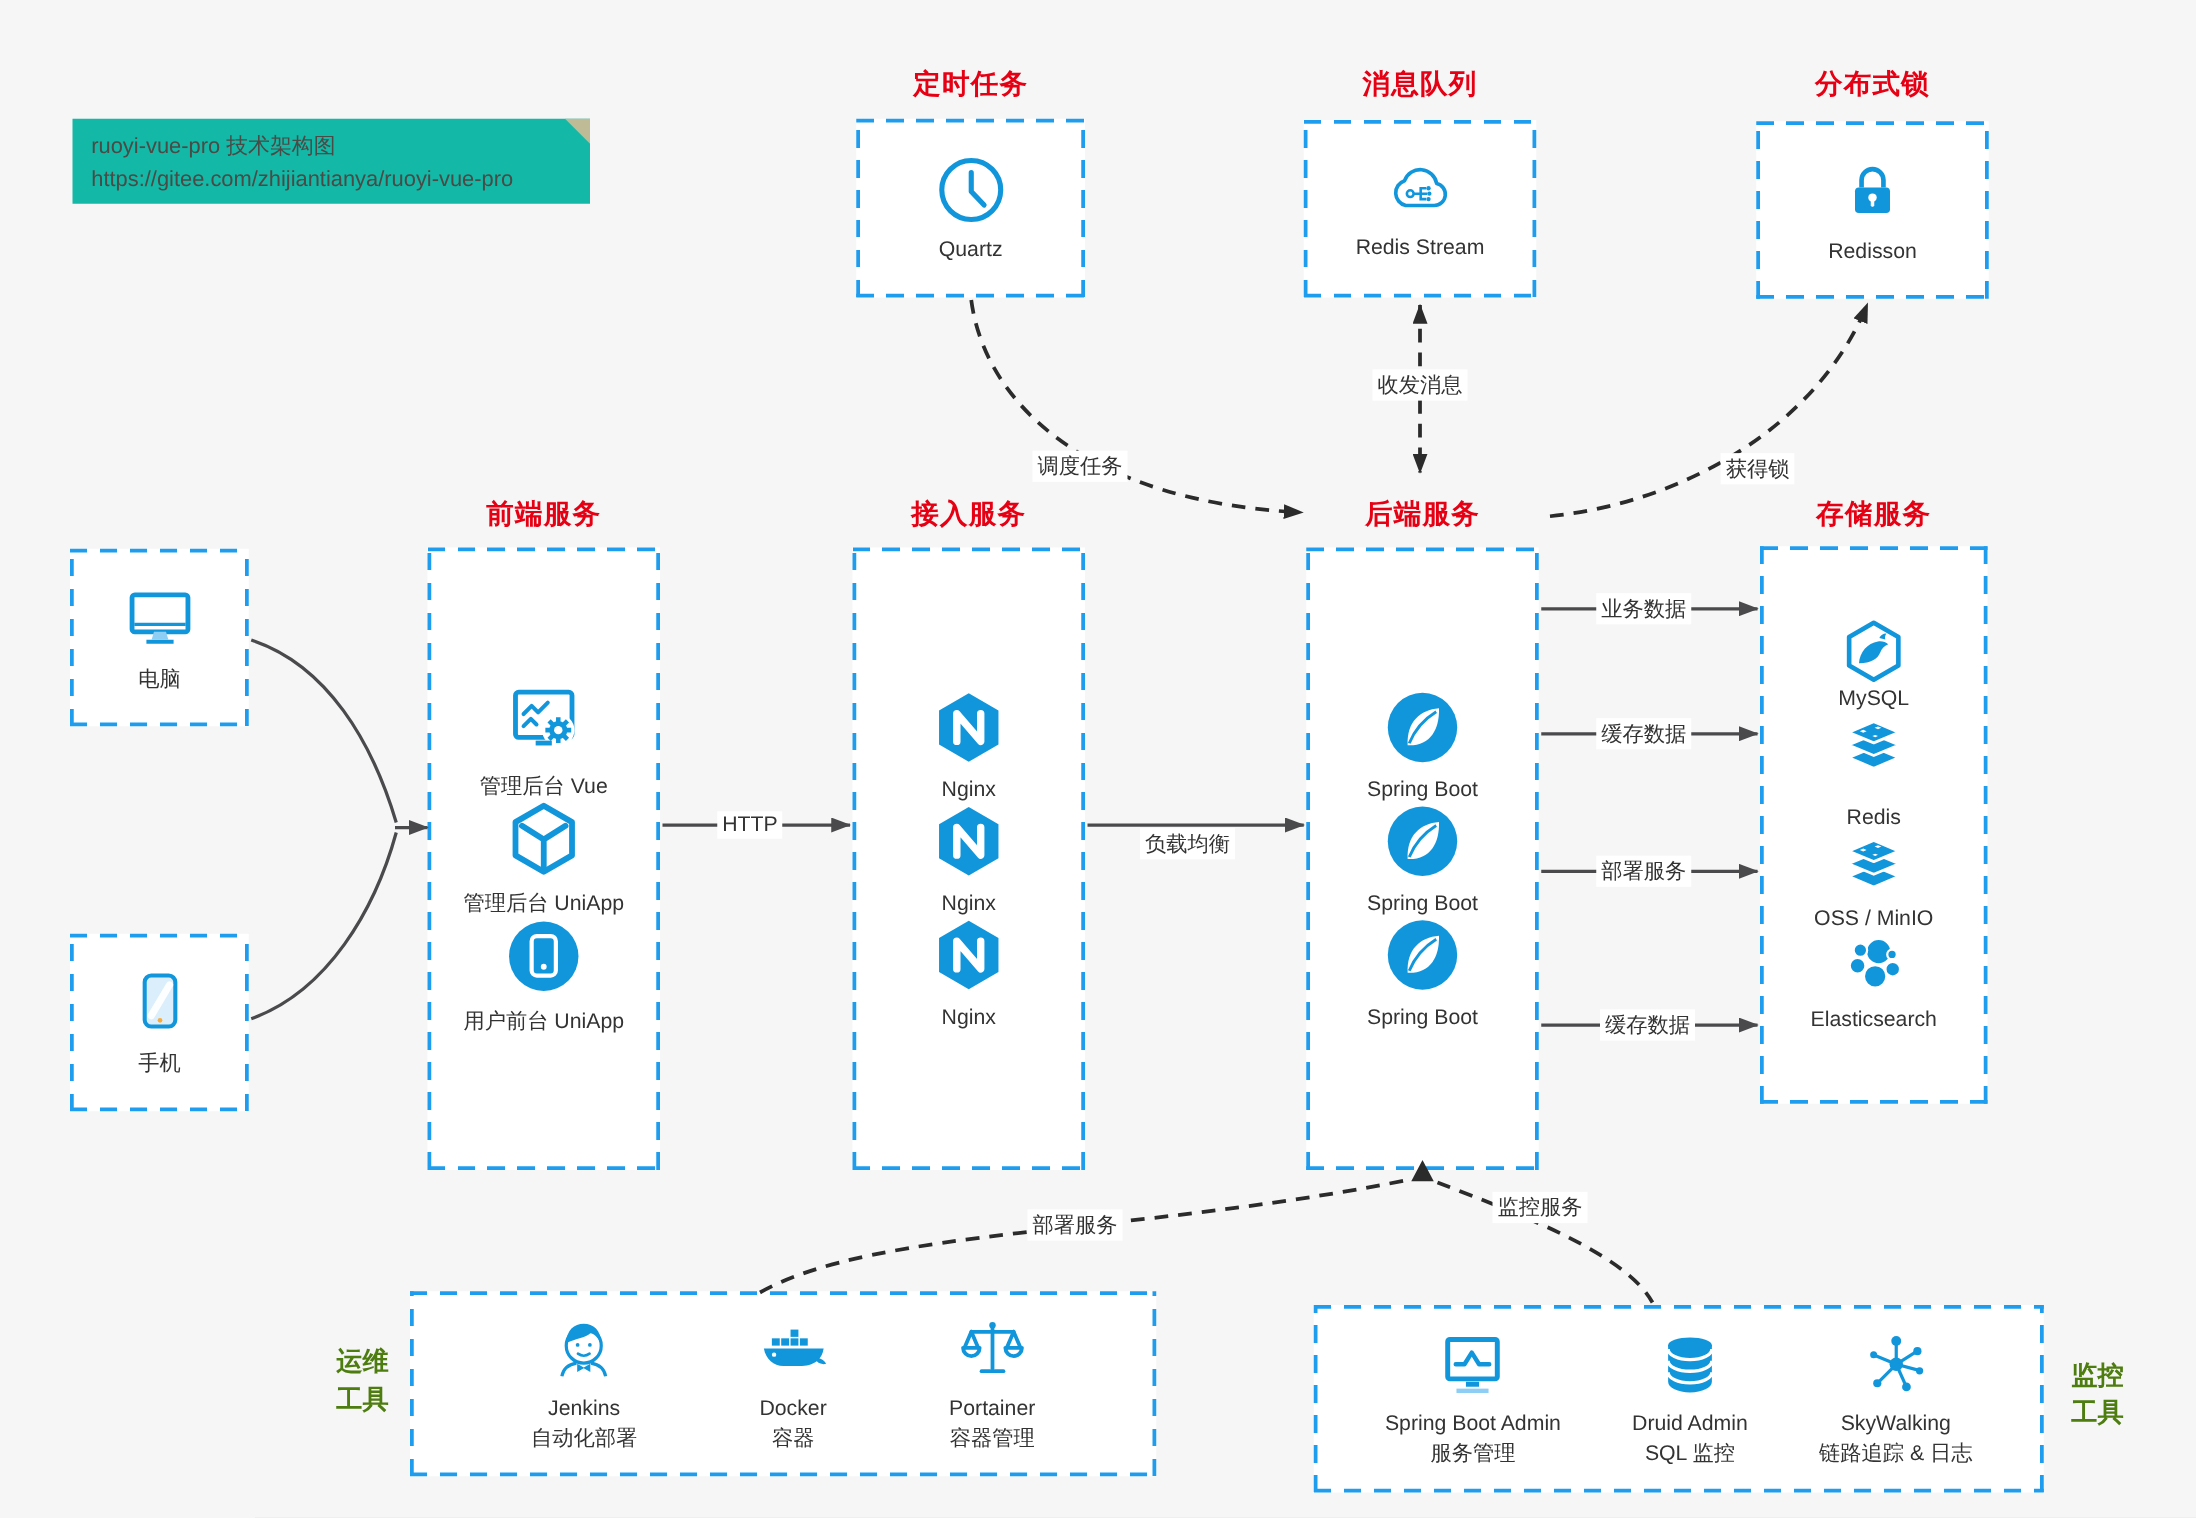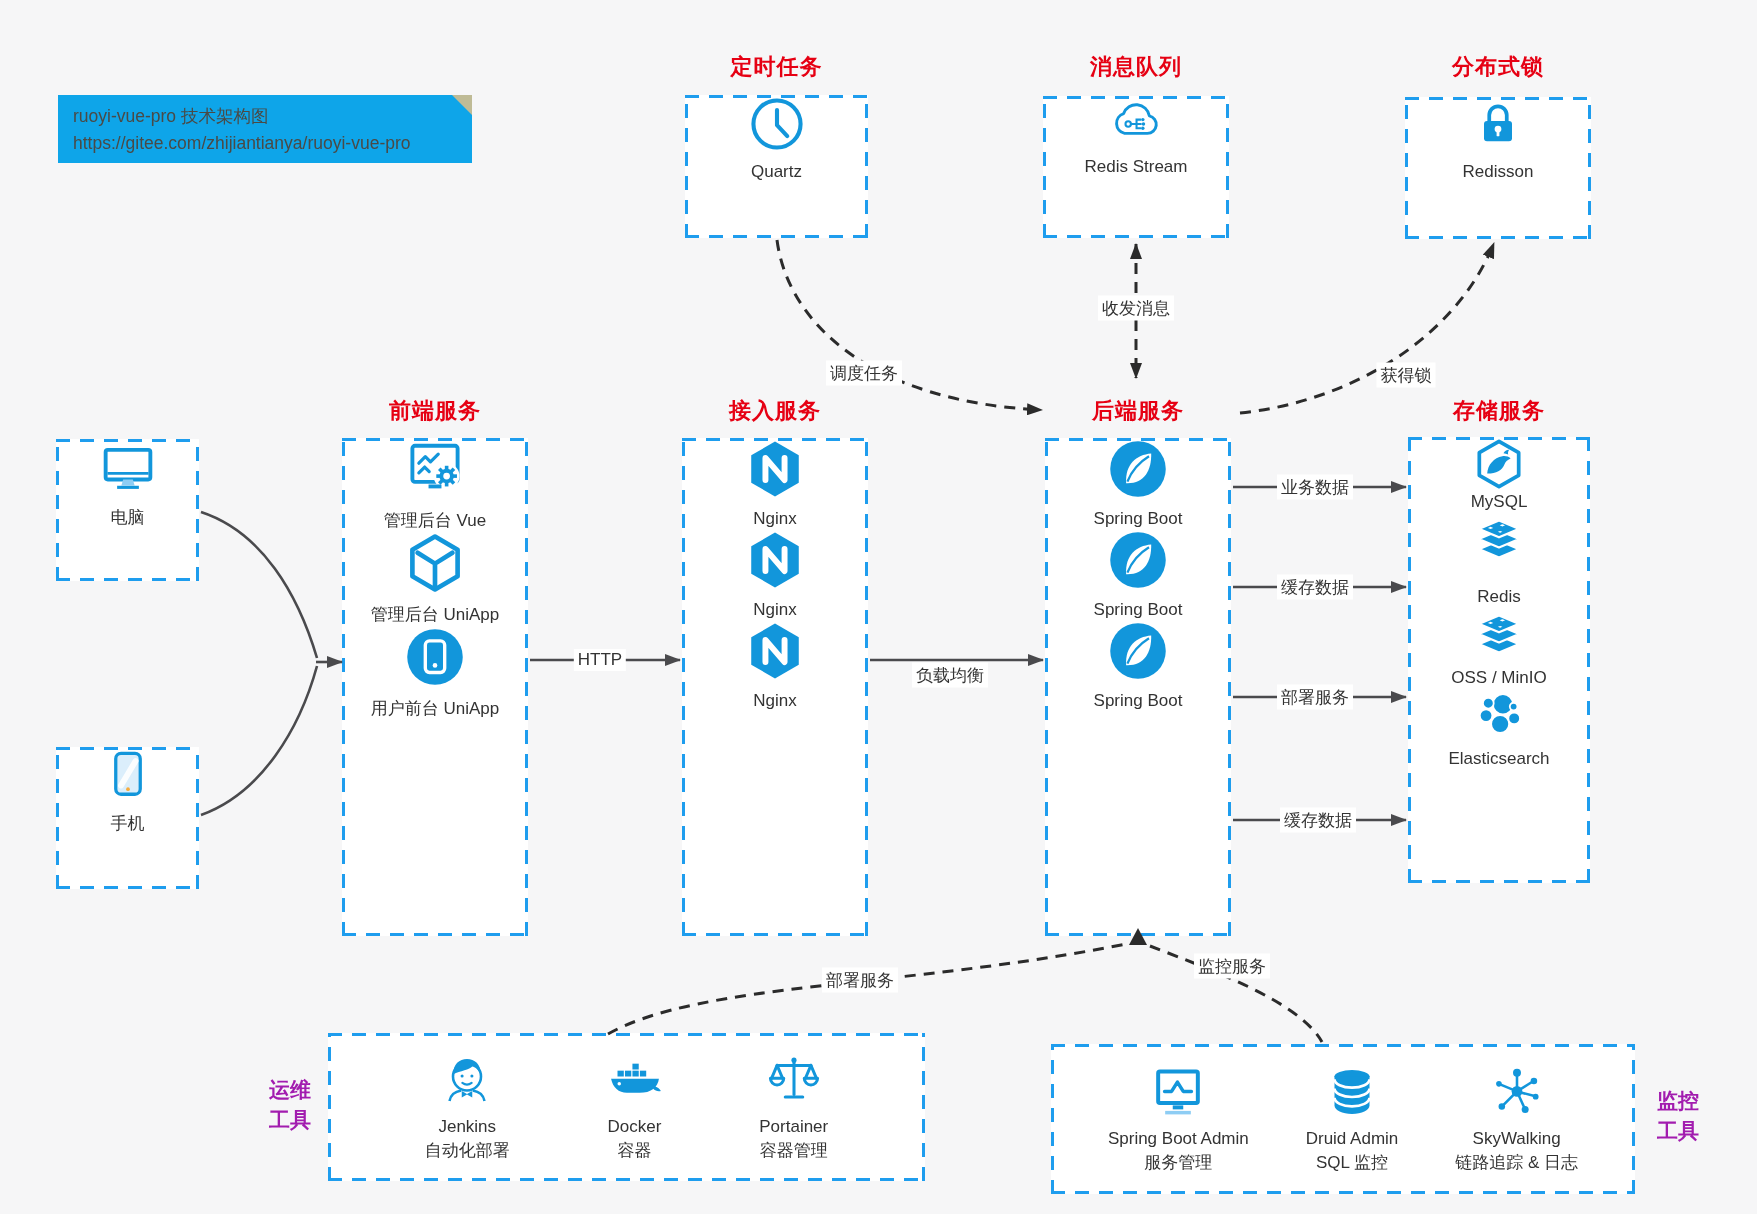--- a/index.html
+++ b/index.html
@@ -10,35 +10,35 @@
     background-image:
       repeating-linear-gradient(90deg,#1e9dee 0 14px,transparent 14px 24px),
       repeating-linear-gradient(90deg,#1e9dee 0 14px,transparent 14px 24px),
       repeating-linear-gradient(0deg,#1e9dee 0 14px,transparent 14px 24px),
       repeating-linear-gradient(0deg,#1e9dee 0 14px,transparent 14px 24px);
     background-size:100% 3.4px,100% 3.4px,3.4px 100%,3.4px 100%;
     background-position:0 0,0 100%,0 0,100% 0;
     background-repeat:no-repeat;}
   .col-title{position:absolute;color:#e60013;font-size:22px;font-weight:bold;
     text-align:center;letter-spacing:1px;z-index:4;white-space:nowrap;}
-  .side-label{position:absolute;color:#a21caf;font-size:21px;font-weight:bold;
+  .side-label{position:absolute;color:#4d7c0f;font-size:21px;font-weight:bold;
     line-height:30px;text-align:center;z-index:4;}
-  .vstack{display:flex;flex-direction:column;align-items:center;justify-content:flex-start;
+  .vstack{display:flex;flex-direction:column;align-items:center;justify-content:center;
     width:100%;height:100%;}
   .hstack{display:flex;align-items:center;justify-content:space-evenly;width:100%;height:100%;}
   .item{display:flex;flex-direction:column;align-items:center;gap:9px;}
   .item .lbl{font-size:17px;color:#333;white-space:nowrap;}
   .bitem{display:flex;flex-direction:column;align-items:center;}
   .bitem .ic{margin-bottom:7px;}
   .bitem .lbl{font-size:17px;color:#333;line-height:24px;text-align:center;white-space:nowrap;}
   .ic{display:block;}
   .elabel{position:absolute;transform:translate(-50%,-50%);background:#fff;padding:1px 4px;
     font-size:17px;color:#333;white-space:nowrap;z-index:5;}
   svg.overlay{position:absolute;left:0;top:0;z-index:3;pointer-events:none;}
-  .note{position:absolute;left:58px;top:95px;width:414px;height:68px;background:#0ea5e9;
+  .note{position:absolute;left:58px;top:95px;width:414px;height:68px;background:#14b8a6;
     z-index:2;color:#4a4a46;font-size:17.5px;line-height:27px;padding:8px 0 0 15px;
     box-sizing:border-box;}
   .note .fold{position:absolute;right:0;top:0;width:0;height:0;
     border-bottom:20px solid transparent;border-right:20px solid #bfbb96;}
 </style>
 </head>
 <body>
 
 <div class="canvas">
 

